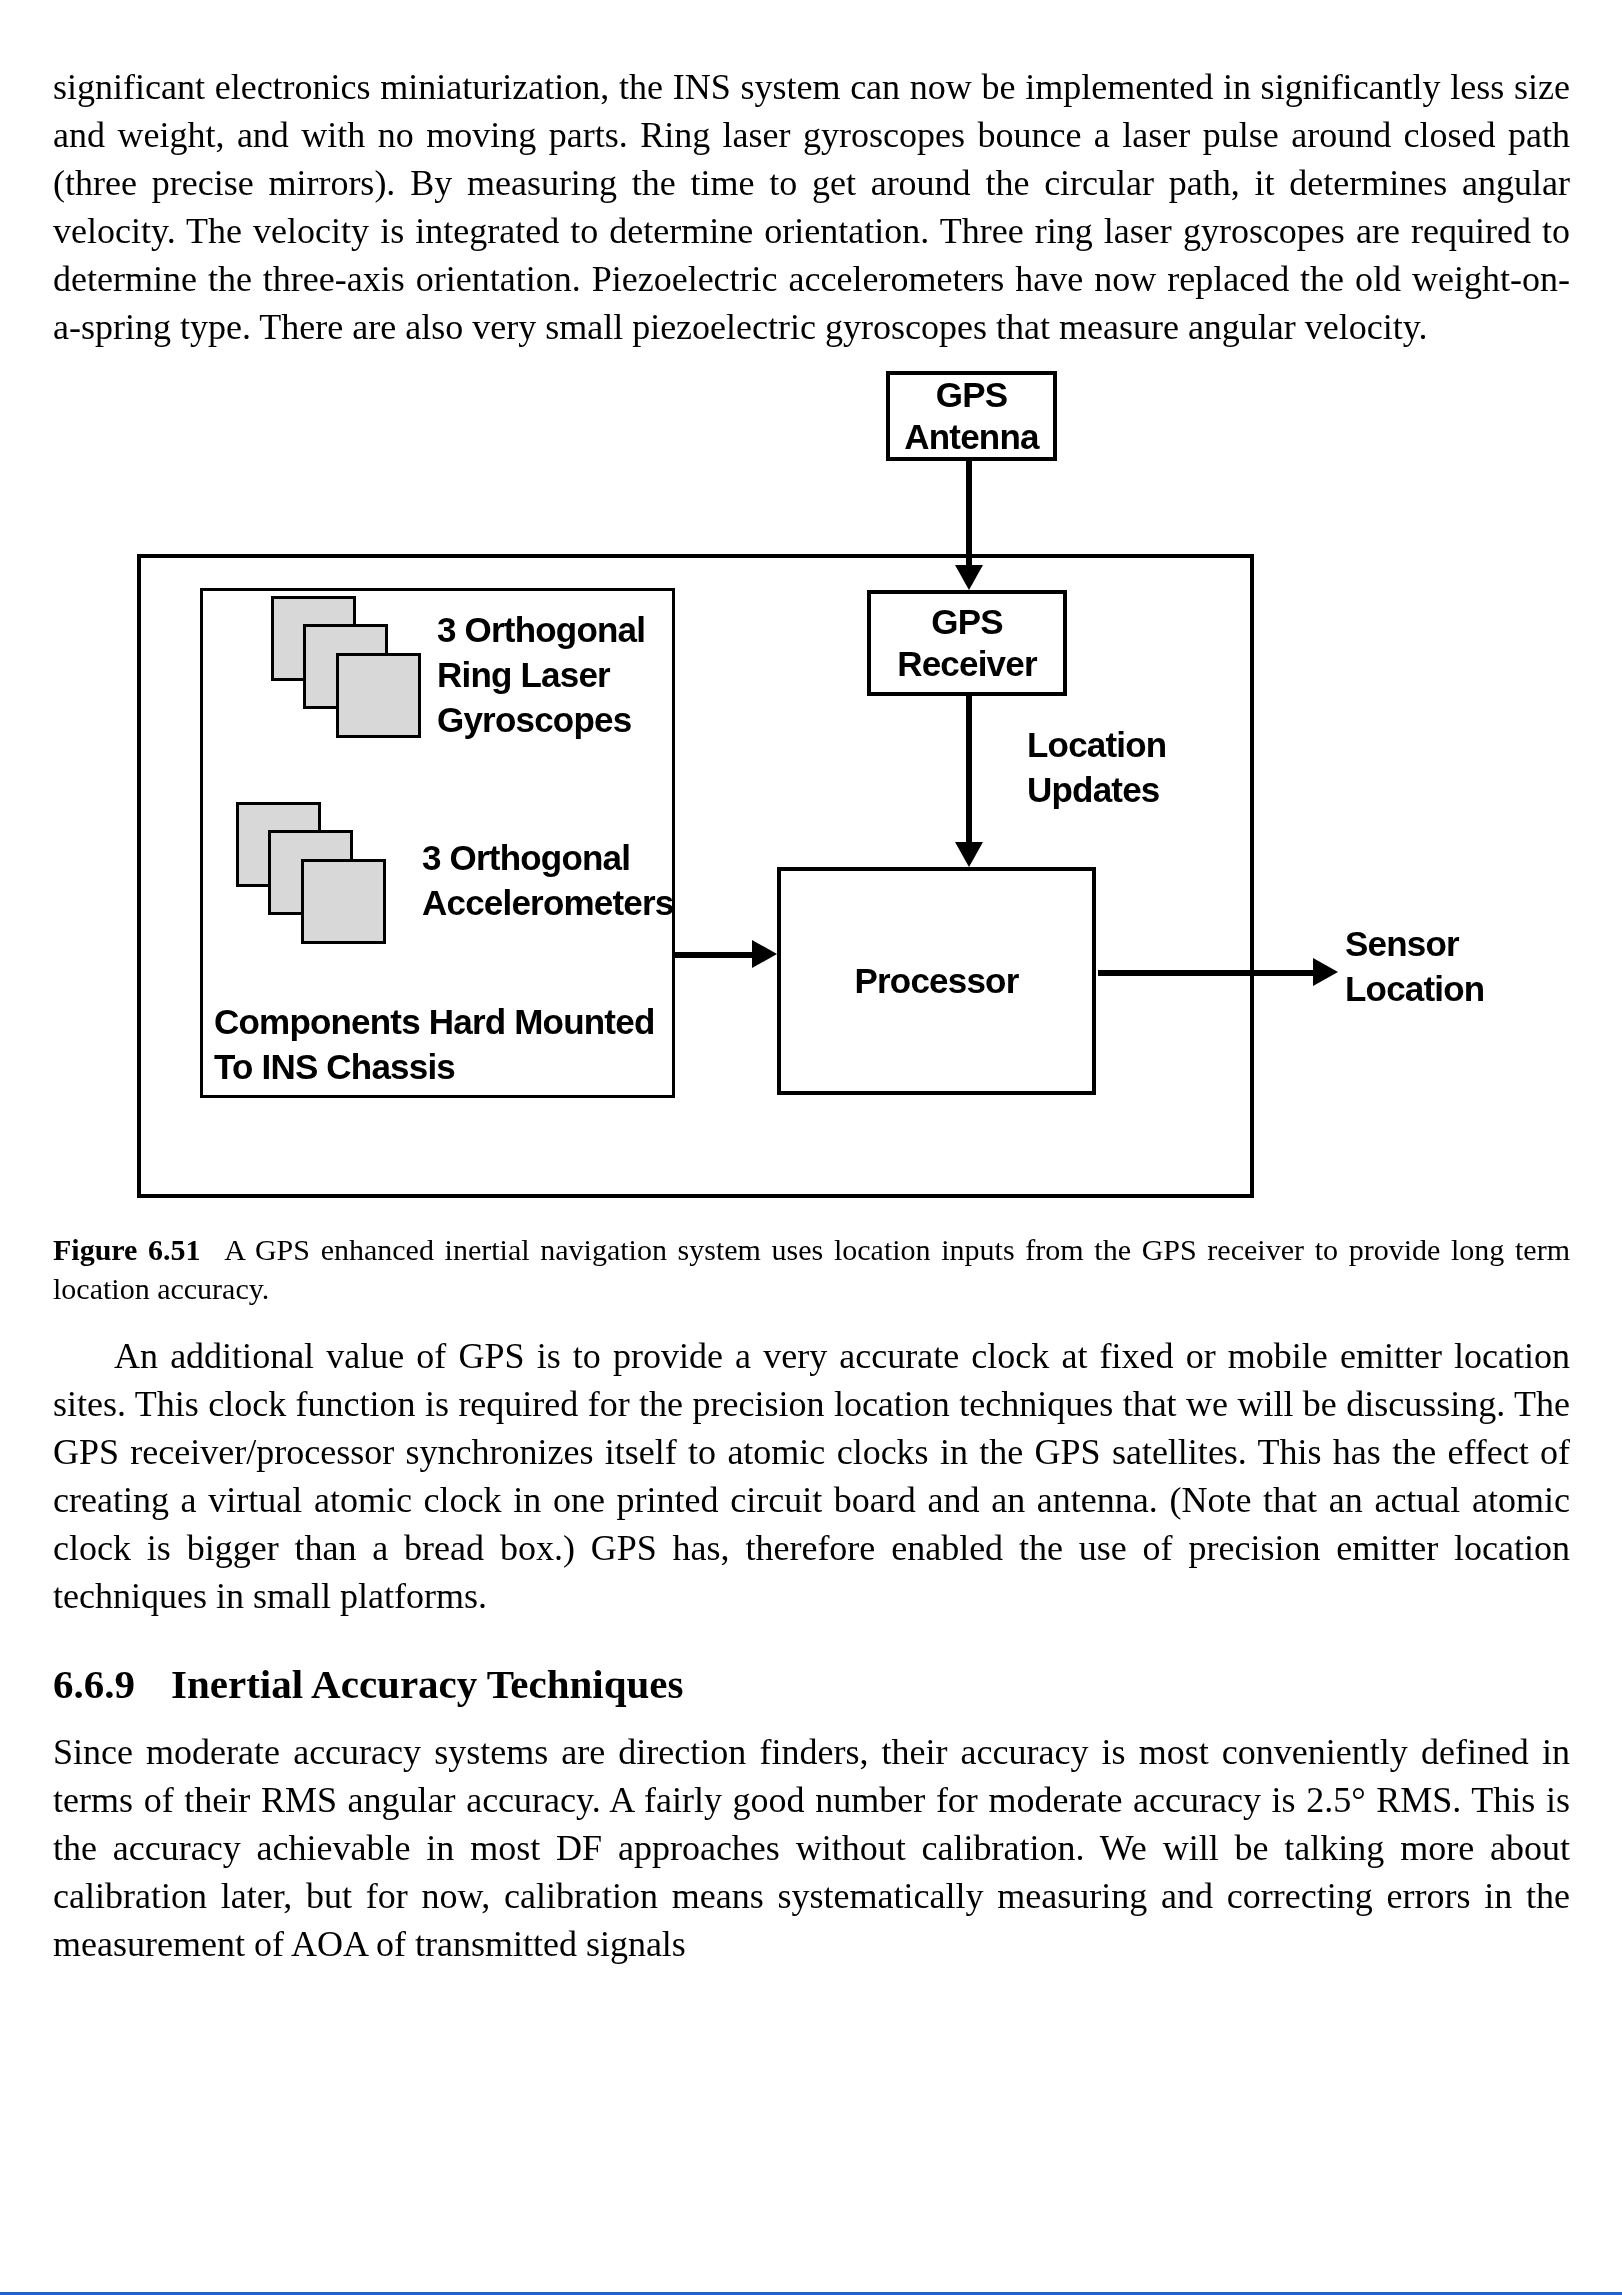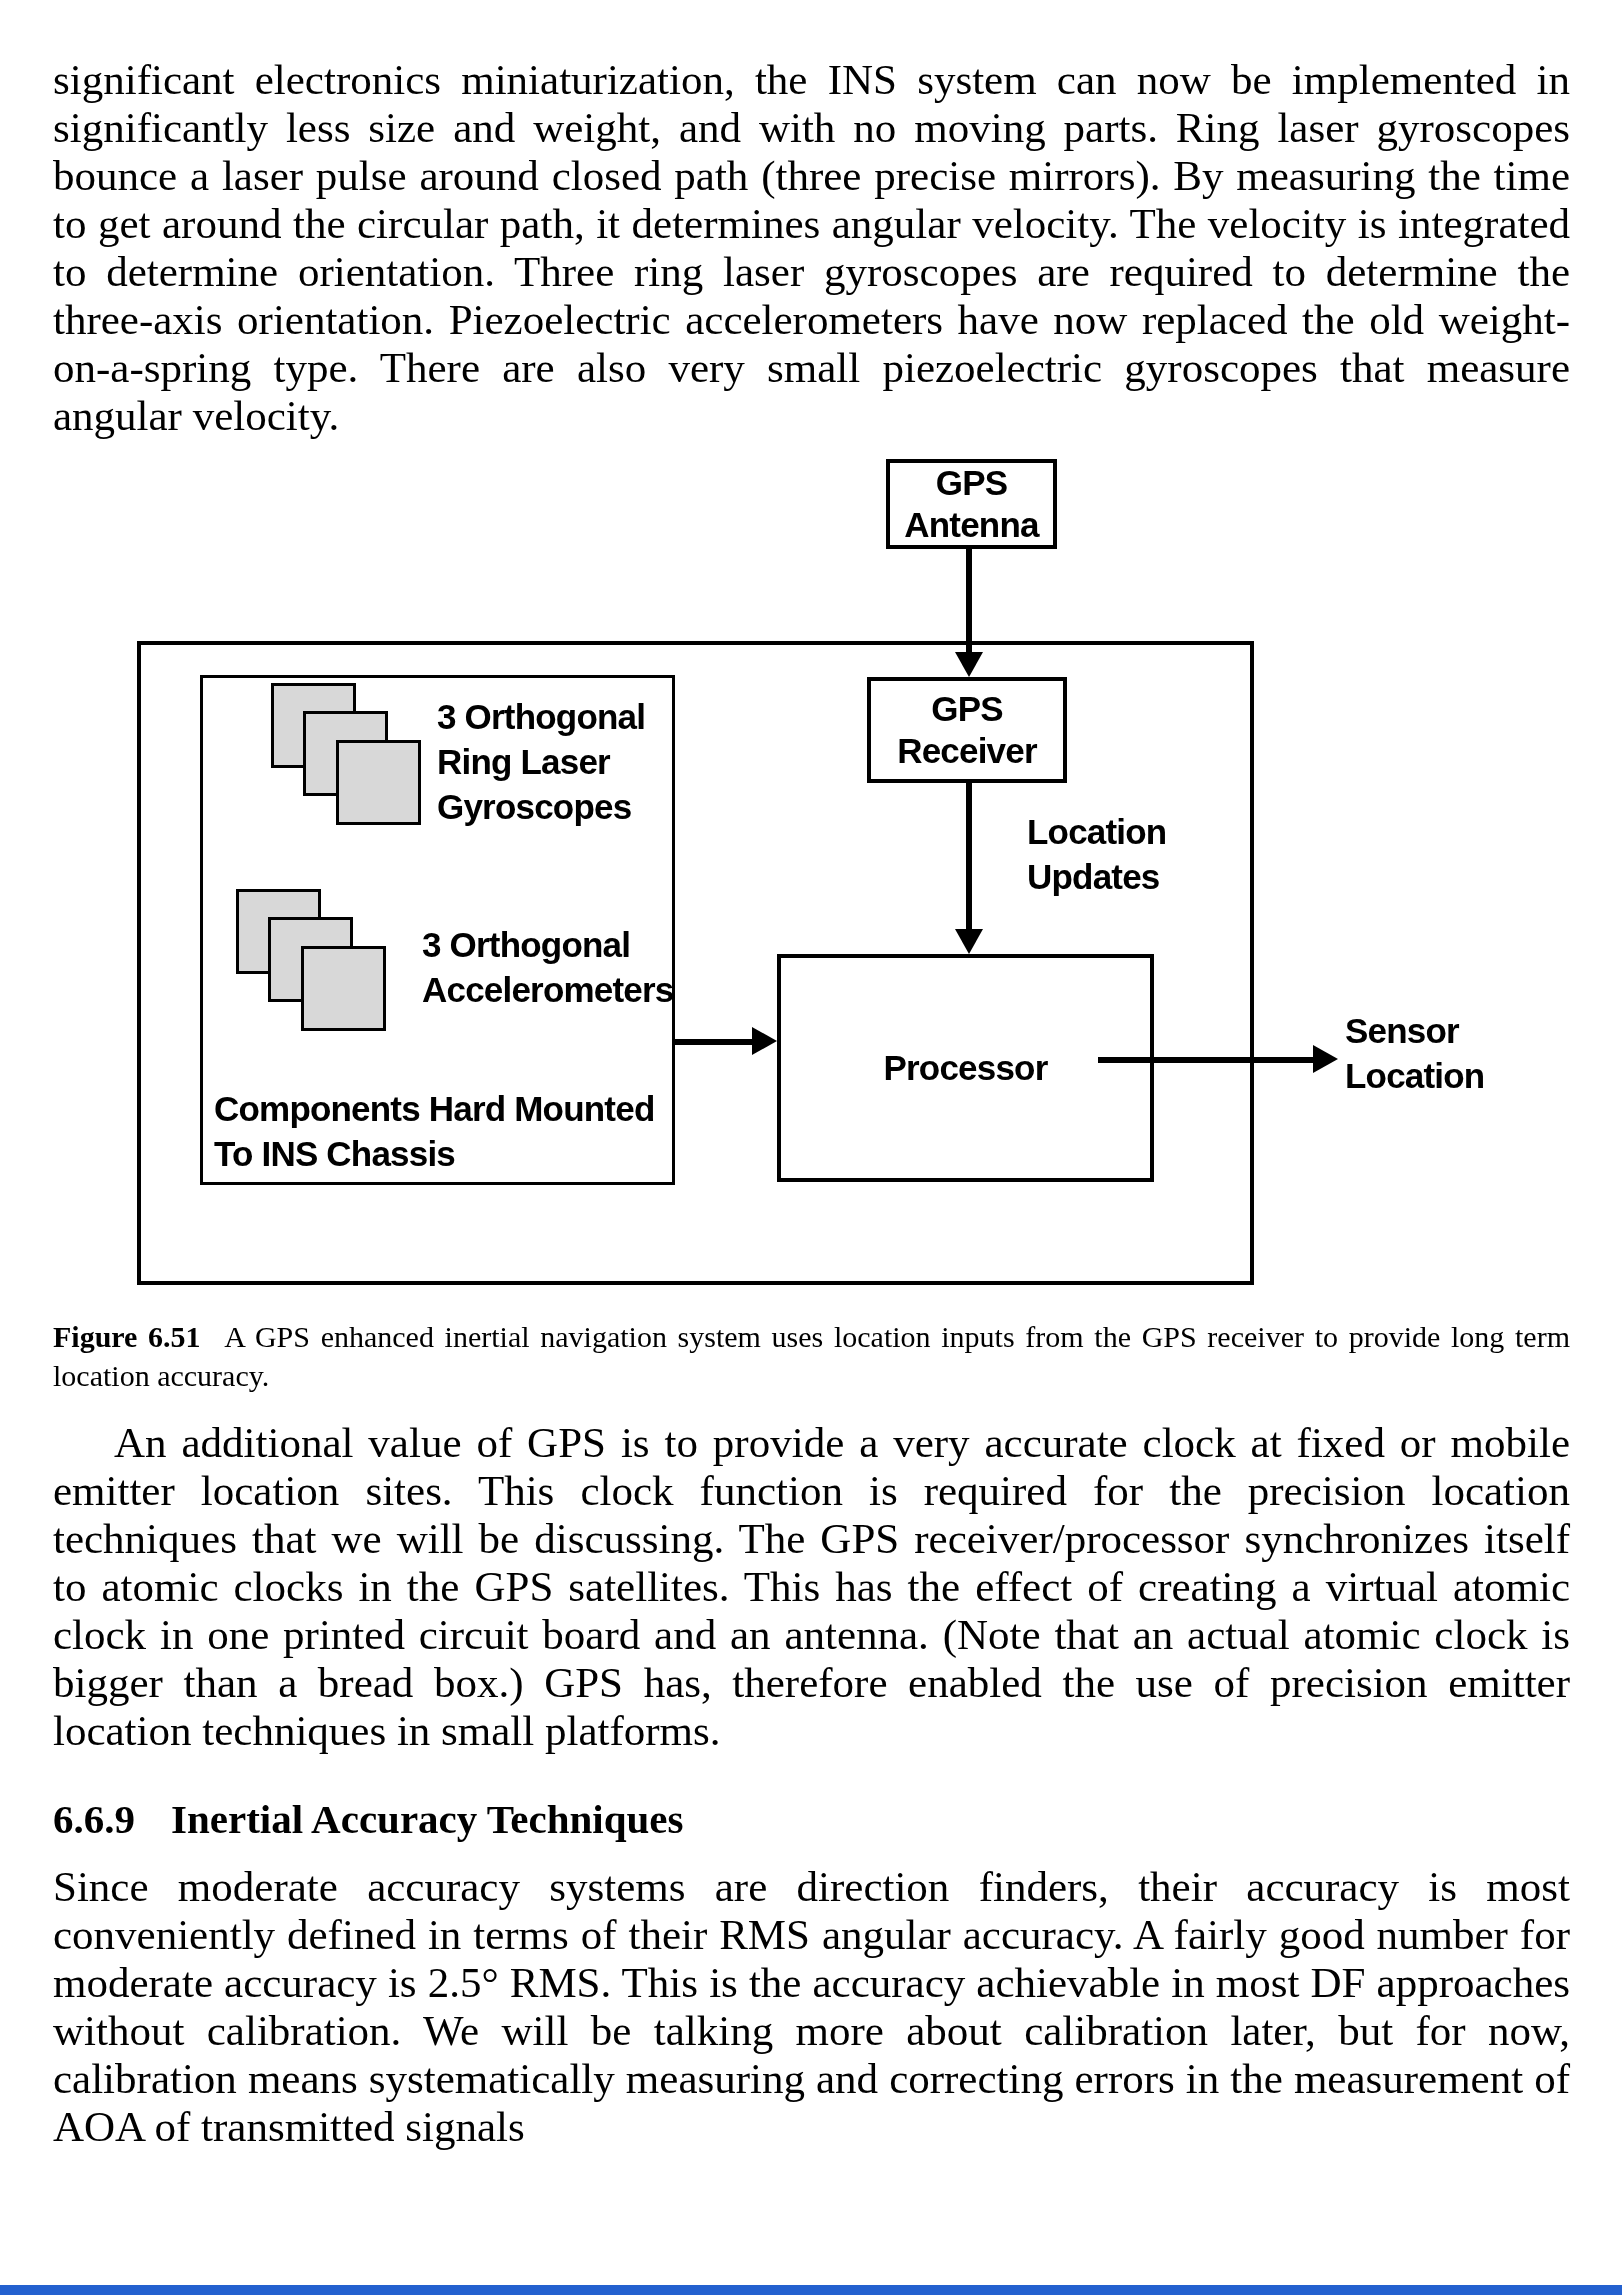--- a/index.html
+++ b/index.html
@@ -7,22 +7,22 @@
   body {
     width: 1623px; height: 2295px;
     background: #ffffff; color: #000000;
     font-family: "Liberation Serif", serif;
     position: relative; overflow: hidden;
   }
   .page { position: relative; width: 100%; height: 100%; }
 
   
   .body-text {
-    margin: 4px 53px;
-    font-size: 43px; line-height: 48px;
+    margin: 11px 53px;
+    font-size: 36px; line-height: 48px;
     text-align: justify;
   }
   .pad-top { padding-top: 52px; }
   .indent { text-indent: 61px; }
   .mt-para { margin-top: 23.6px; }
   .mt-para-sm { margin-top: 20.4px; }
 
   .caption {
     margin: 30px 53px 0 53px;
     font-size: 30px; line-height: 39px;
@@ -54,21 +54,21 @@
     display: flex; align-items: center; justify-content: center;
     border: 4.7px solid #000; background: #ffffff;
     text-align: center; font-size: 35px; line-height: 42px;
     white-space: pre-line;
   }
   .frame { background: transparent; }
   .antenna   { left: 886px; top: 9.4px;  width: 171px;  height: 90px; }
   .outer     { left: 137px;  top: 192px; width: 1117px; height: 644px; }
   .inner     { left: 200px;  top: 226px; width: 475px;  height: 510px; border-width: 3.9px; }
   .receiver  { left: 867px; top: 228px; width: 200px;  height: 106px; }
-  .processor { left: 777px;  top: 505px; width: 377px;  height: 228px; }
+  .processor { left: 777px;  top: 505px; width: 319px;  height: 228px; }
 
   .fig-label {
     position: absolute;
     font-size: 35px; line-height: 45px;
     white-space: pre-line;
   }
   .gyro-label    { left: 437px;  top: 245px; }
   .accel-label   { left: 422px;  top: 473px; }
   .chassis-label { left: 214px;  top: 637px; }
   .loc-updates   { left: 1027px; top: 360px; }

